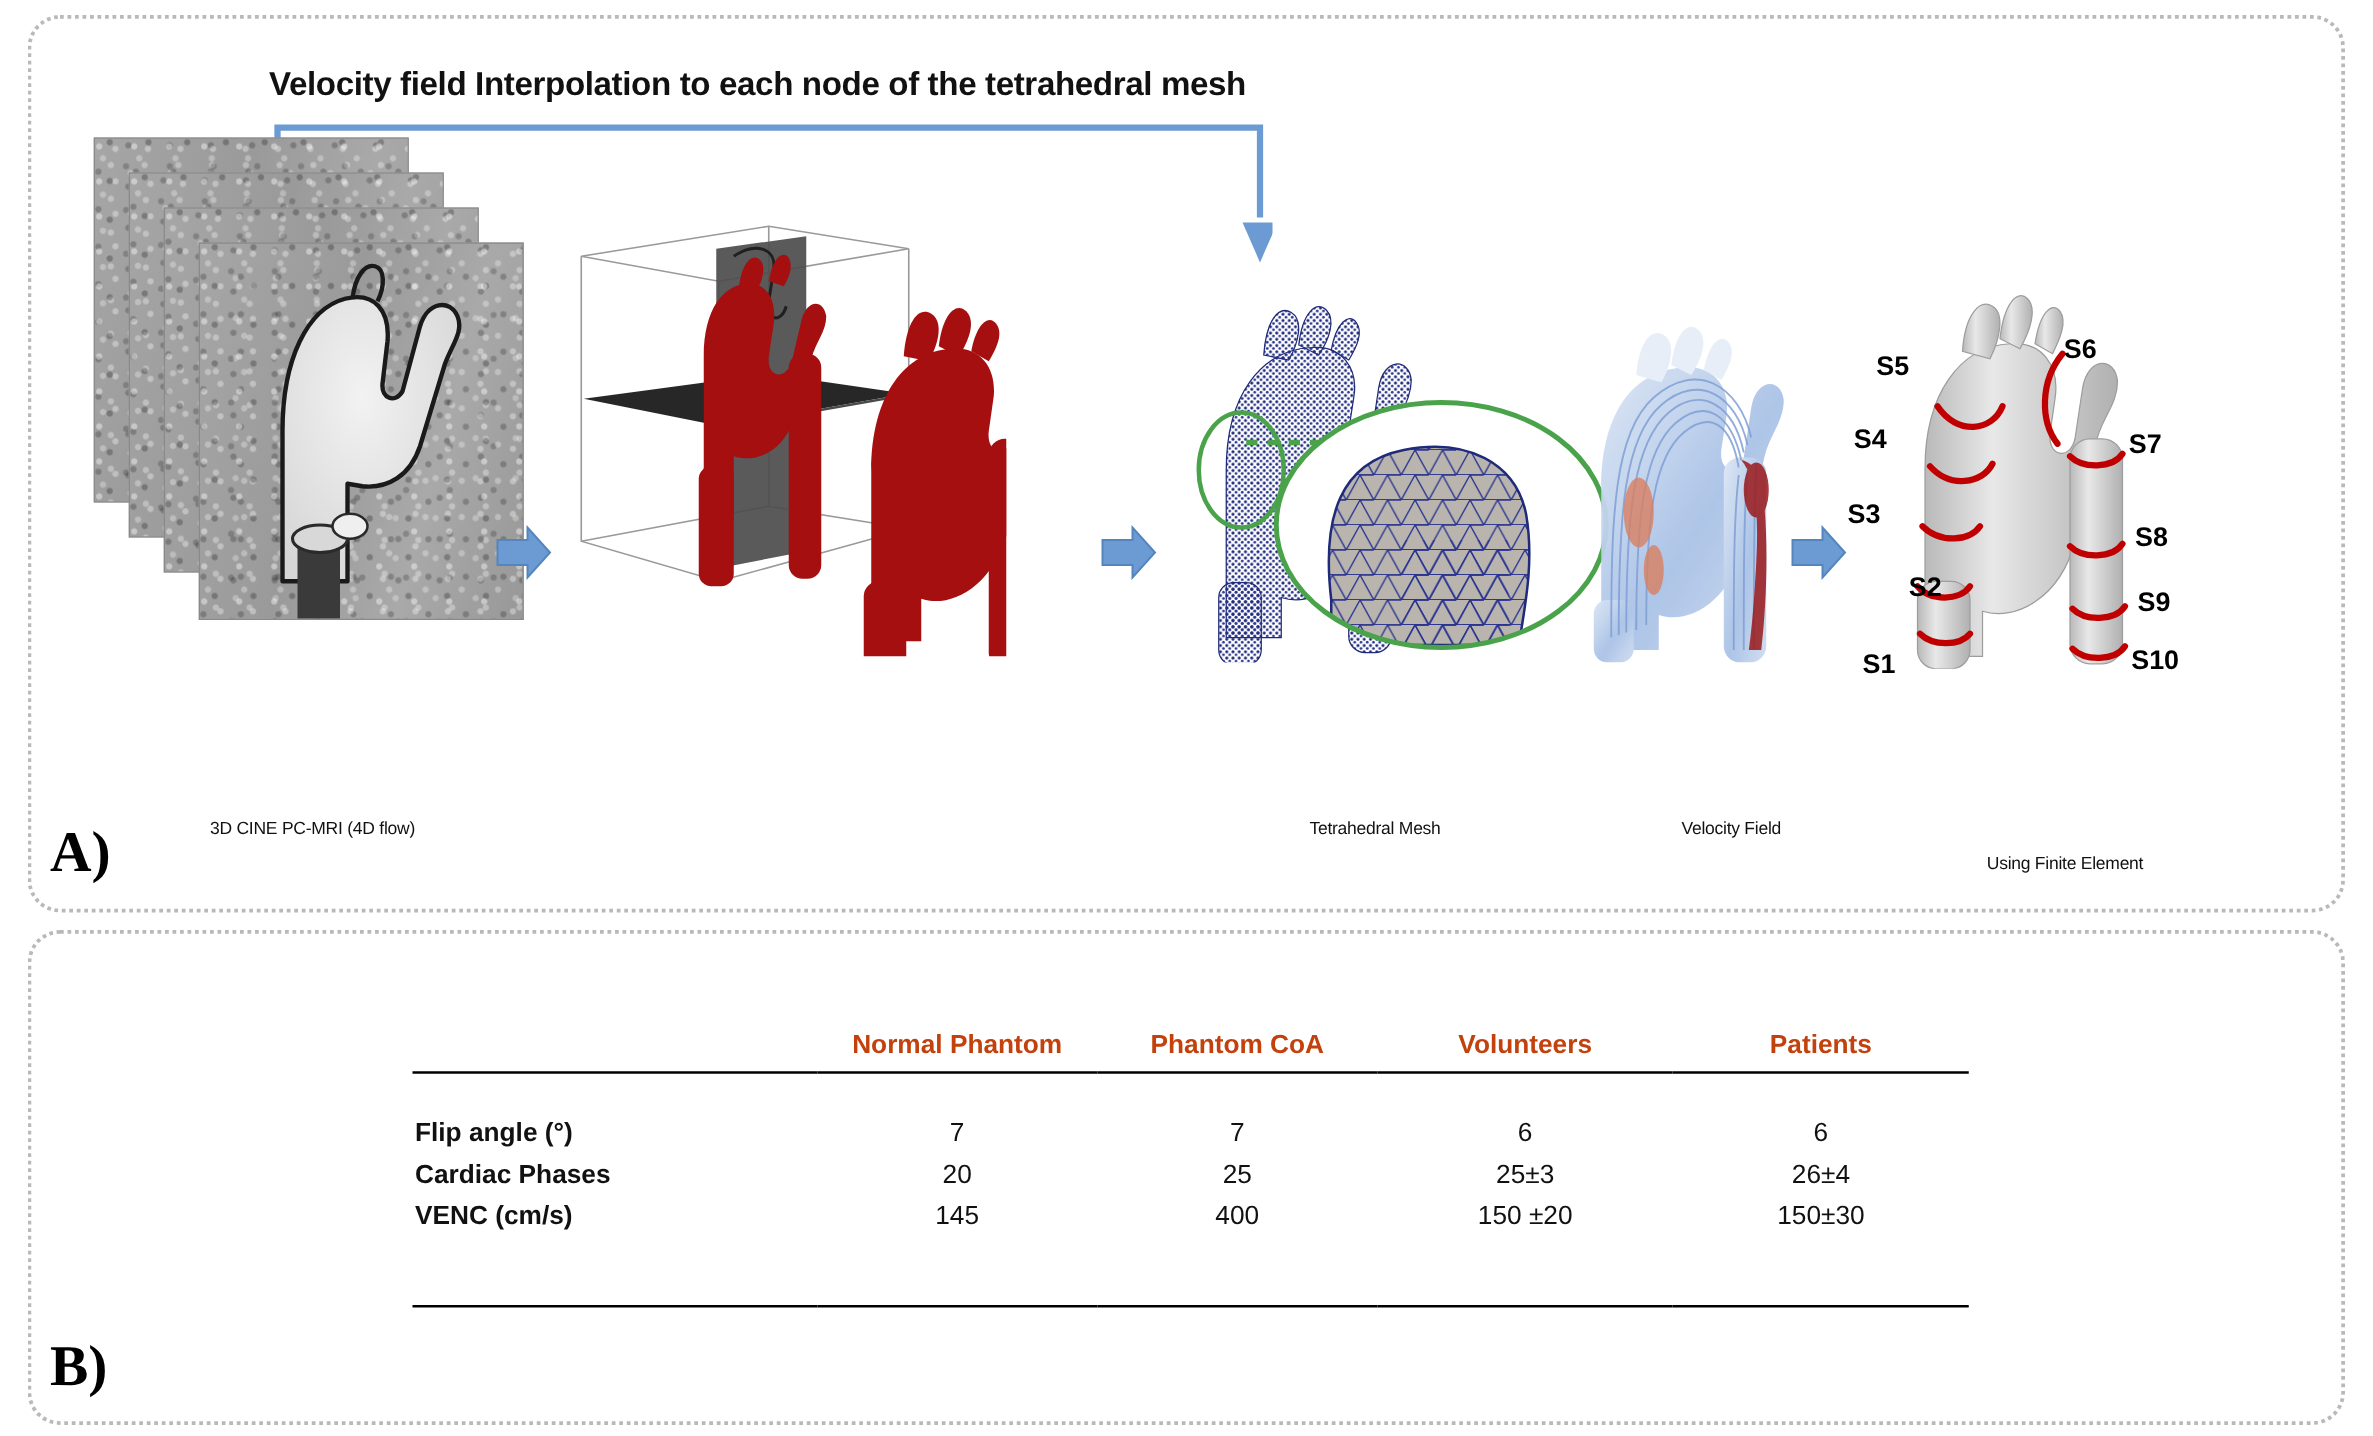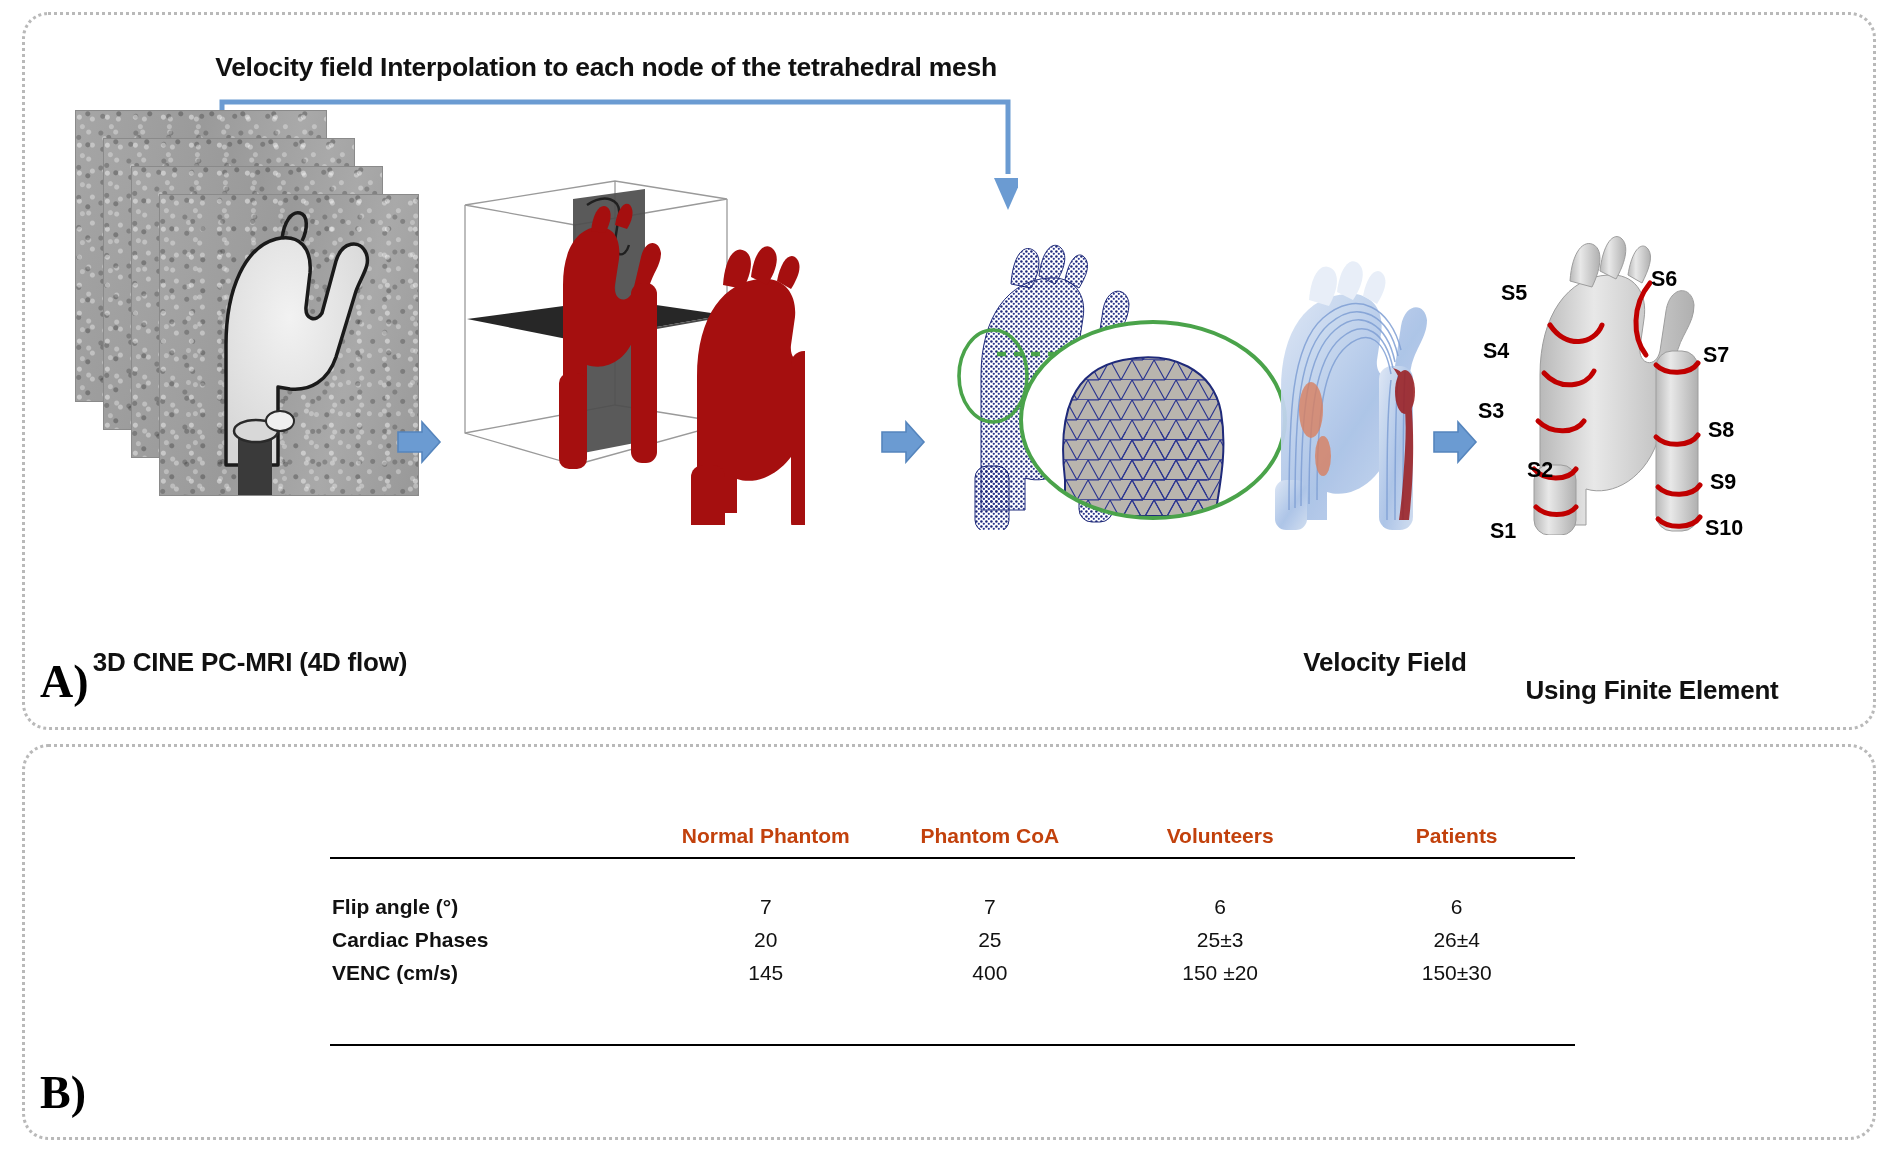--- a/index.html
+++ b/index.html
@@ -11,21 +11,21 @@
   #panel-b{left:22px;top:744px;width:1848px;height:390px;}
 
   .panel-letter{position:absolute;font-family:"Liberation Serif",serif;font-weight:bold;font-size:46px;color:#000;letter-spacing:0px;}
   #letter-a{left:40px;top:655px;}
   #letter-b{left:40px;top:1066px;}
 
   .flow-title{position:absolute;left:196px;top:52px;width:820px;text-align:center;
     font-size:26.5px;font-weight:bold;color:#111;letter-spacing:-0.3px;}
 
   .connector{position:absolute;left:218px;top:96px;width:800px;height:118px;}
-  .stage-cap{position:absolute;text-align:center;font-size:26px;font-weight:bold;color:#111;line-height:28px;letter-spacing:-0.2px;}
+  .stage-cap{position:absolute;text-align:center;font-size:14px;font-weight:normal;color:#111;line-height:28px;letter-spacing:-0.2px;}
 
   .arrow{position:absolute;width:46px;height:44px;}
 
   
   .mri-stack{position:absolute;left:75px;top:110px;width:360px;height:410px;}
   .mri-sheet{position:absolute;background:#9e9e9e;border:1px solid #8a8a8a;}
   .mri-noise{position:absolute;inset:0;
     background-image:
       radial-gradient(circle at 12% 22%, rgba(255,255,255,.42) 0 2px, transparent 3px),
       radial-gradient(circle at 38% 9%, rgba(0,0,0,.25) 0 2px, transparent 3px),
@@ -194,20 +194,21 @@
                C282,268 276,300 270,336 L120,336 Z" fill="#b9b5ae"></path>
       <rect x="176" y="252" width="86" height="100" fill="#b9b5ae"></rect>
       <path d="M120,300 C112,232 128,190 178,180 C228,170 268,190 276,232
                C282,268 276,300 270,336 L120,336 Z" fill="url(#tri)"></path>
       <rect x="176" y="252" width="86" height="100" fill="url(#tri)"></rect>
       <path d="M120,300 C112,232 128,190 178,180 C228,170 268,190 276,232
                C282,268 276,300 270,336 L120,336 Z" fill="none" stroke="#1f2a7a" stroke-width="2"></path>
     </g>
     <ellipse cx="208" cy="240" rx="132" ry="98" fill="none" stroke="#4aa34a" stroke-width="4"></ellipse>
   </svg>
+  <div class="stage-cap" style="left:930px;top:648px;width:340px;">Tetrahedral Mesh</div>
 
   <svg class="vel" viewBox="0 0 250 330">
     <defs>
       <linearGradient id="vg" x1="0" y1="0" x2="1" y2="1">
         <stop offset="0%" stop-color="#dce6f5"></stop>
           <stop offset="55%" stop-color="#a9c2e6"></stop>
         <stop offset="100%" stop-color="#cfdcf0"></stop>
       </linearGradient>
     </defs>
     <g fill="url(#vg)" opacity=".95">

